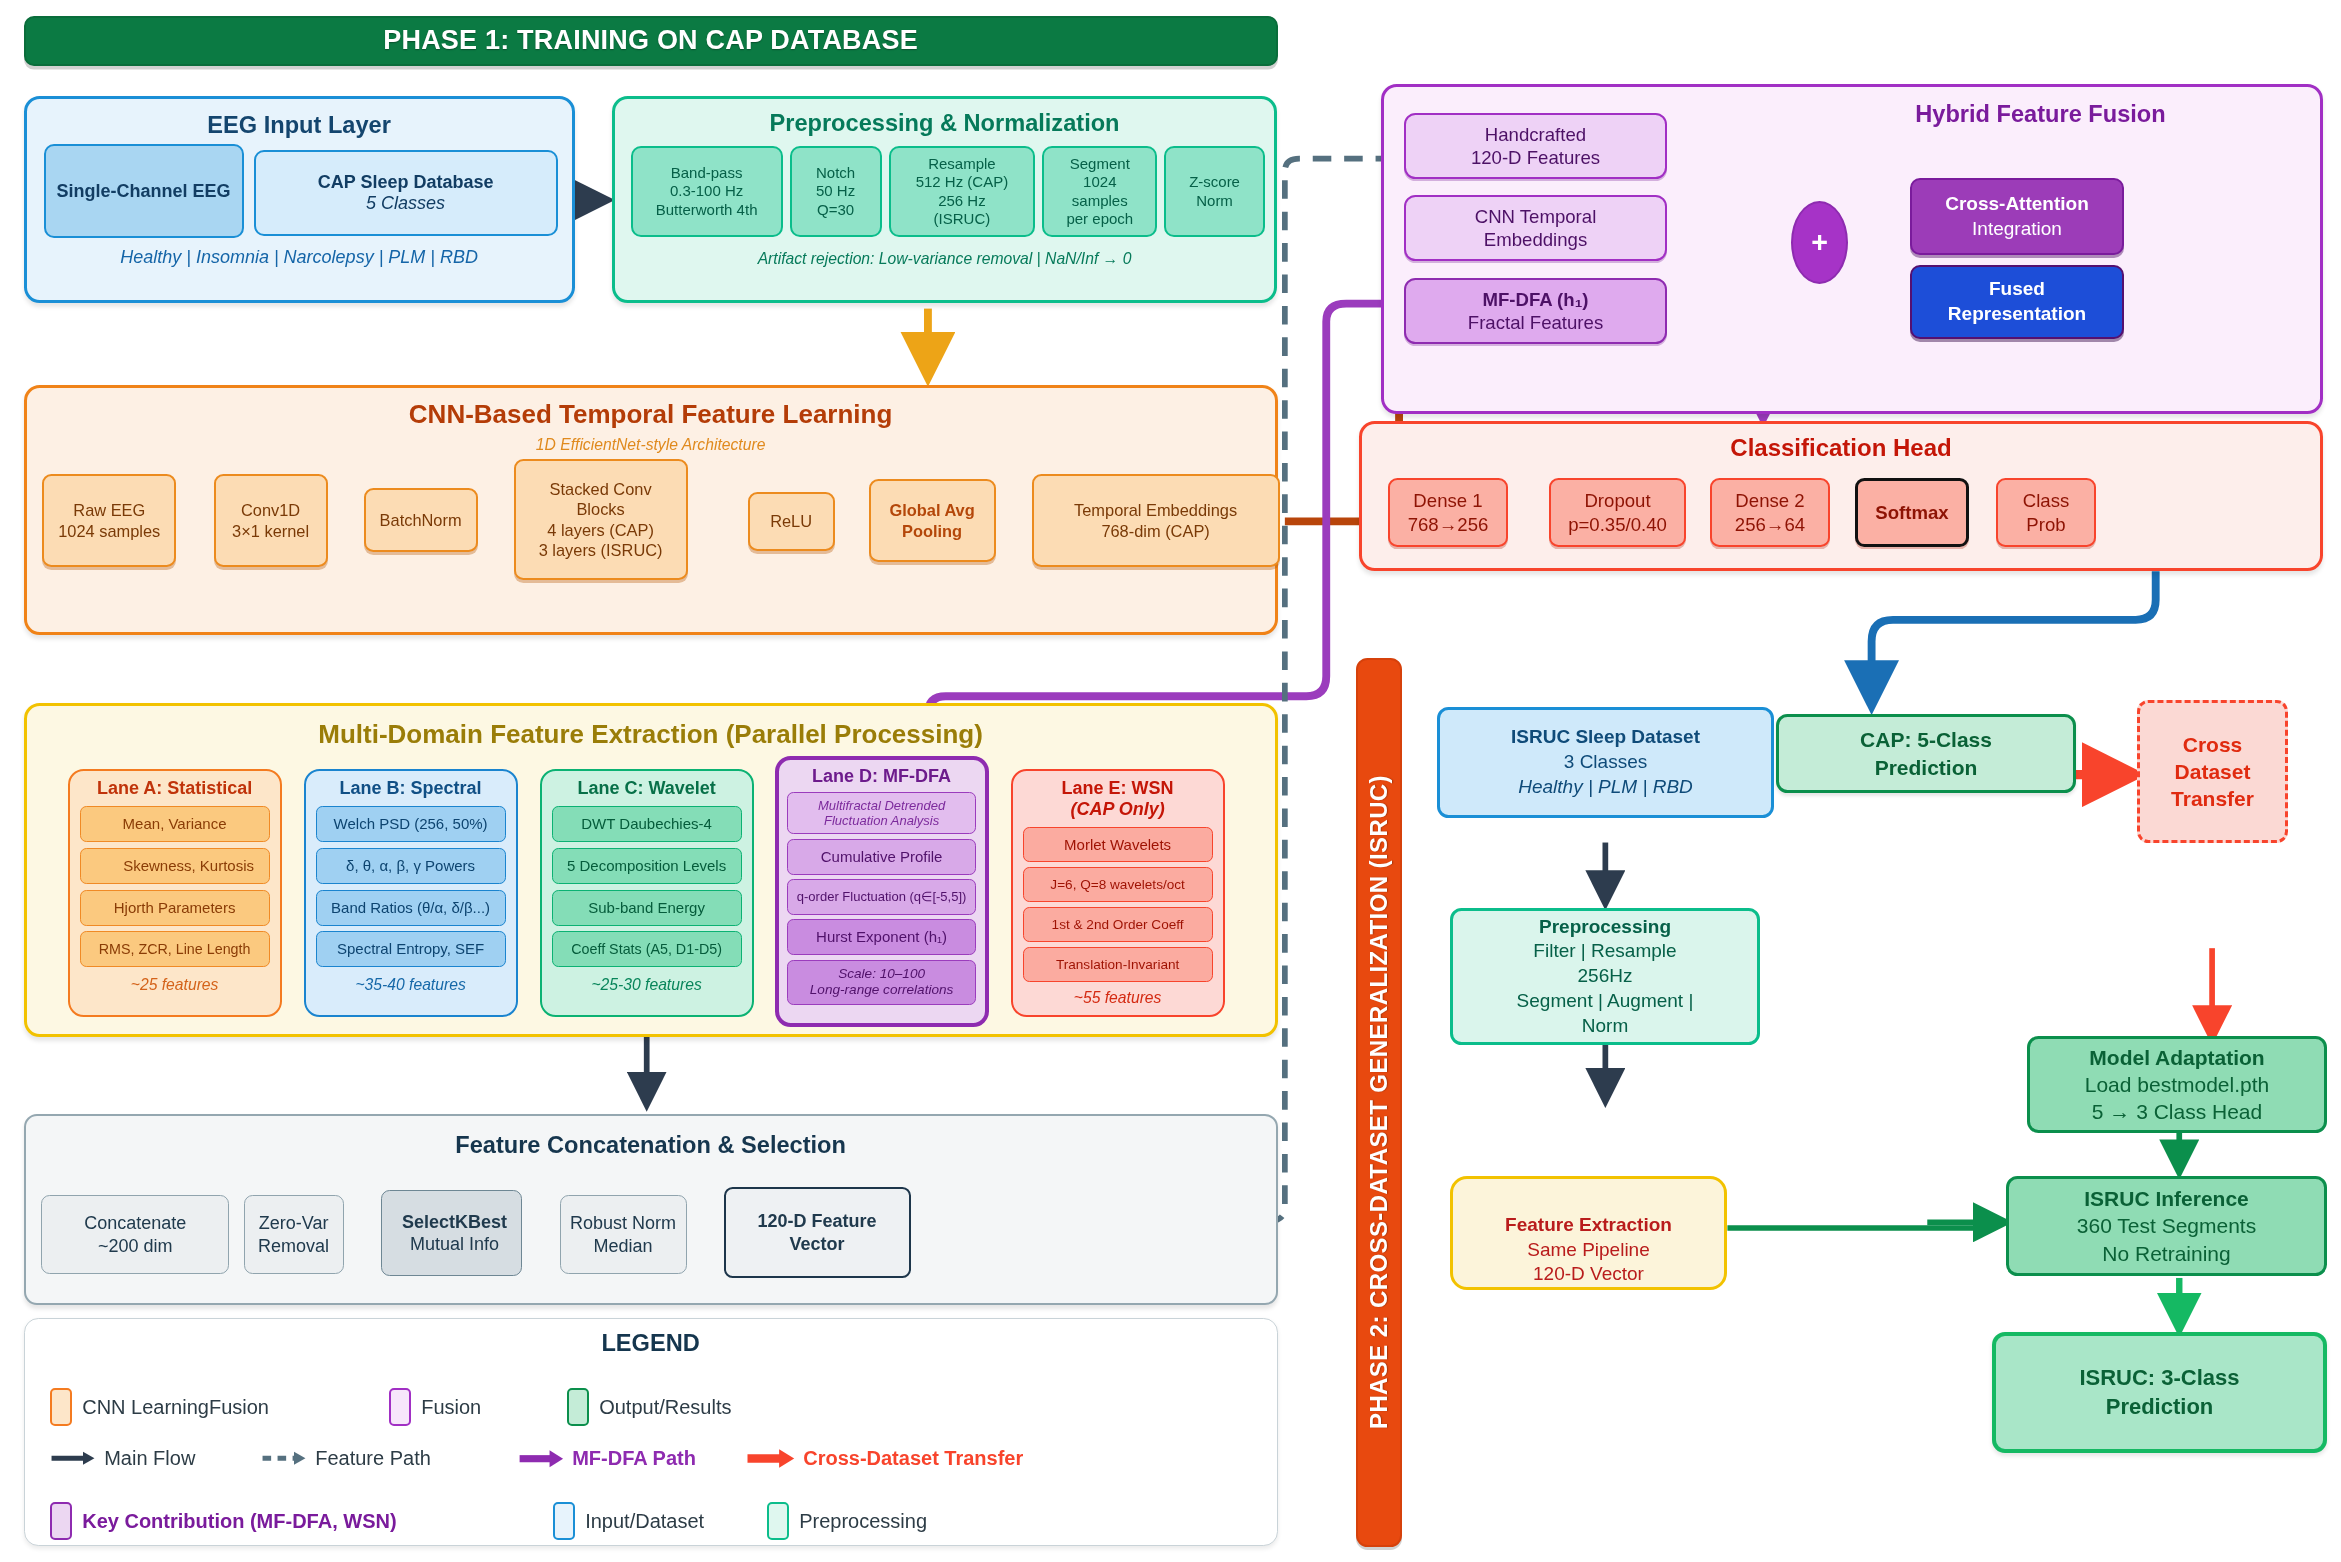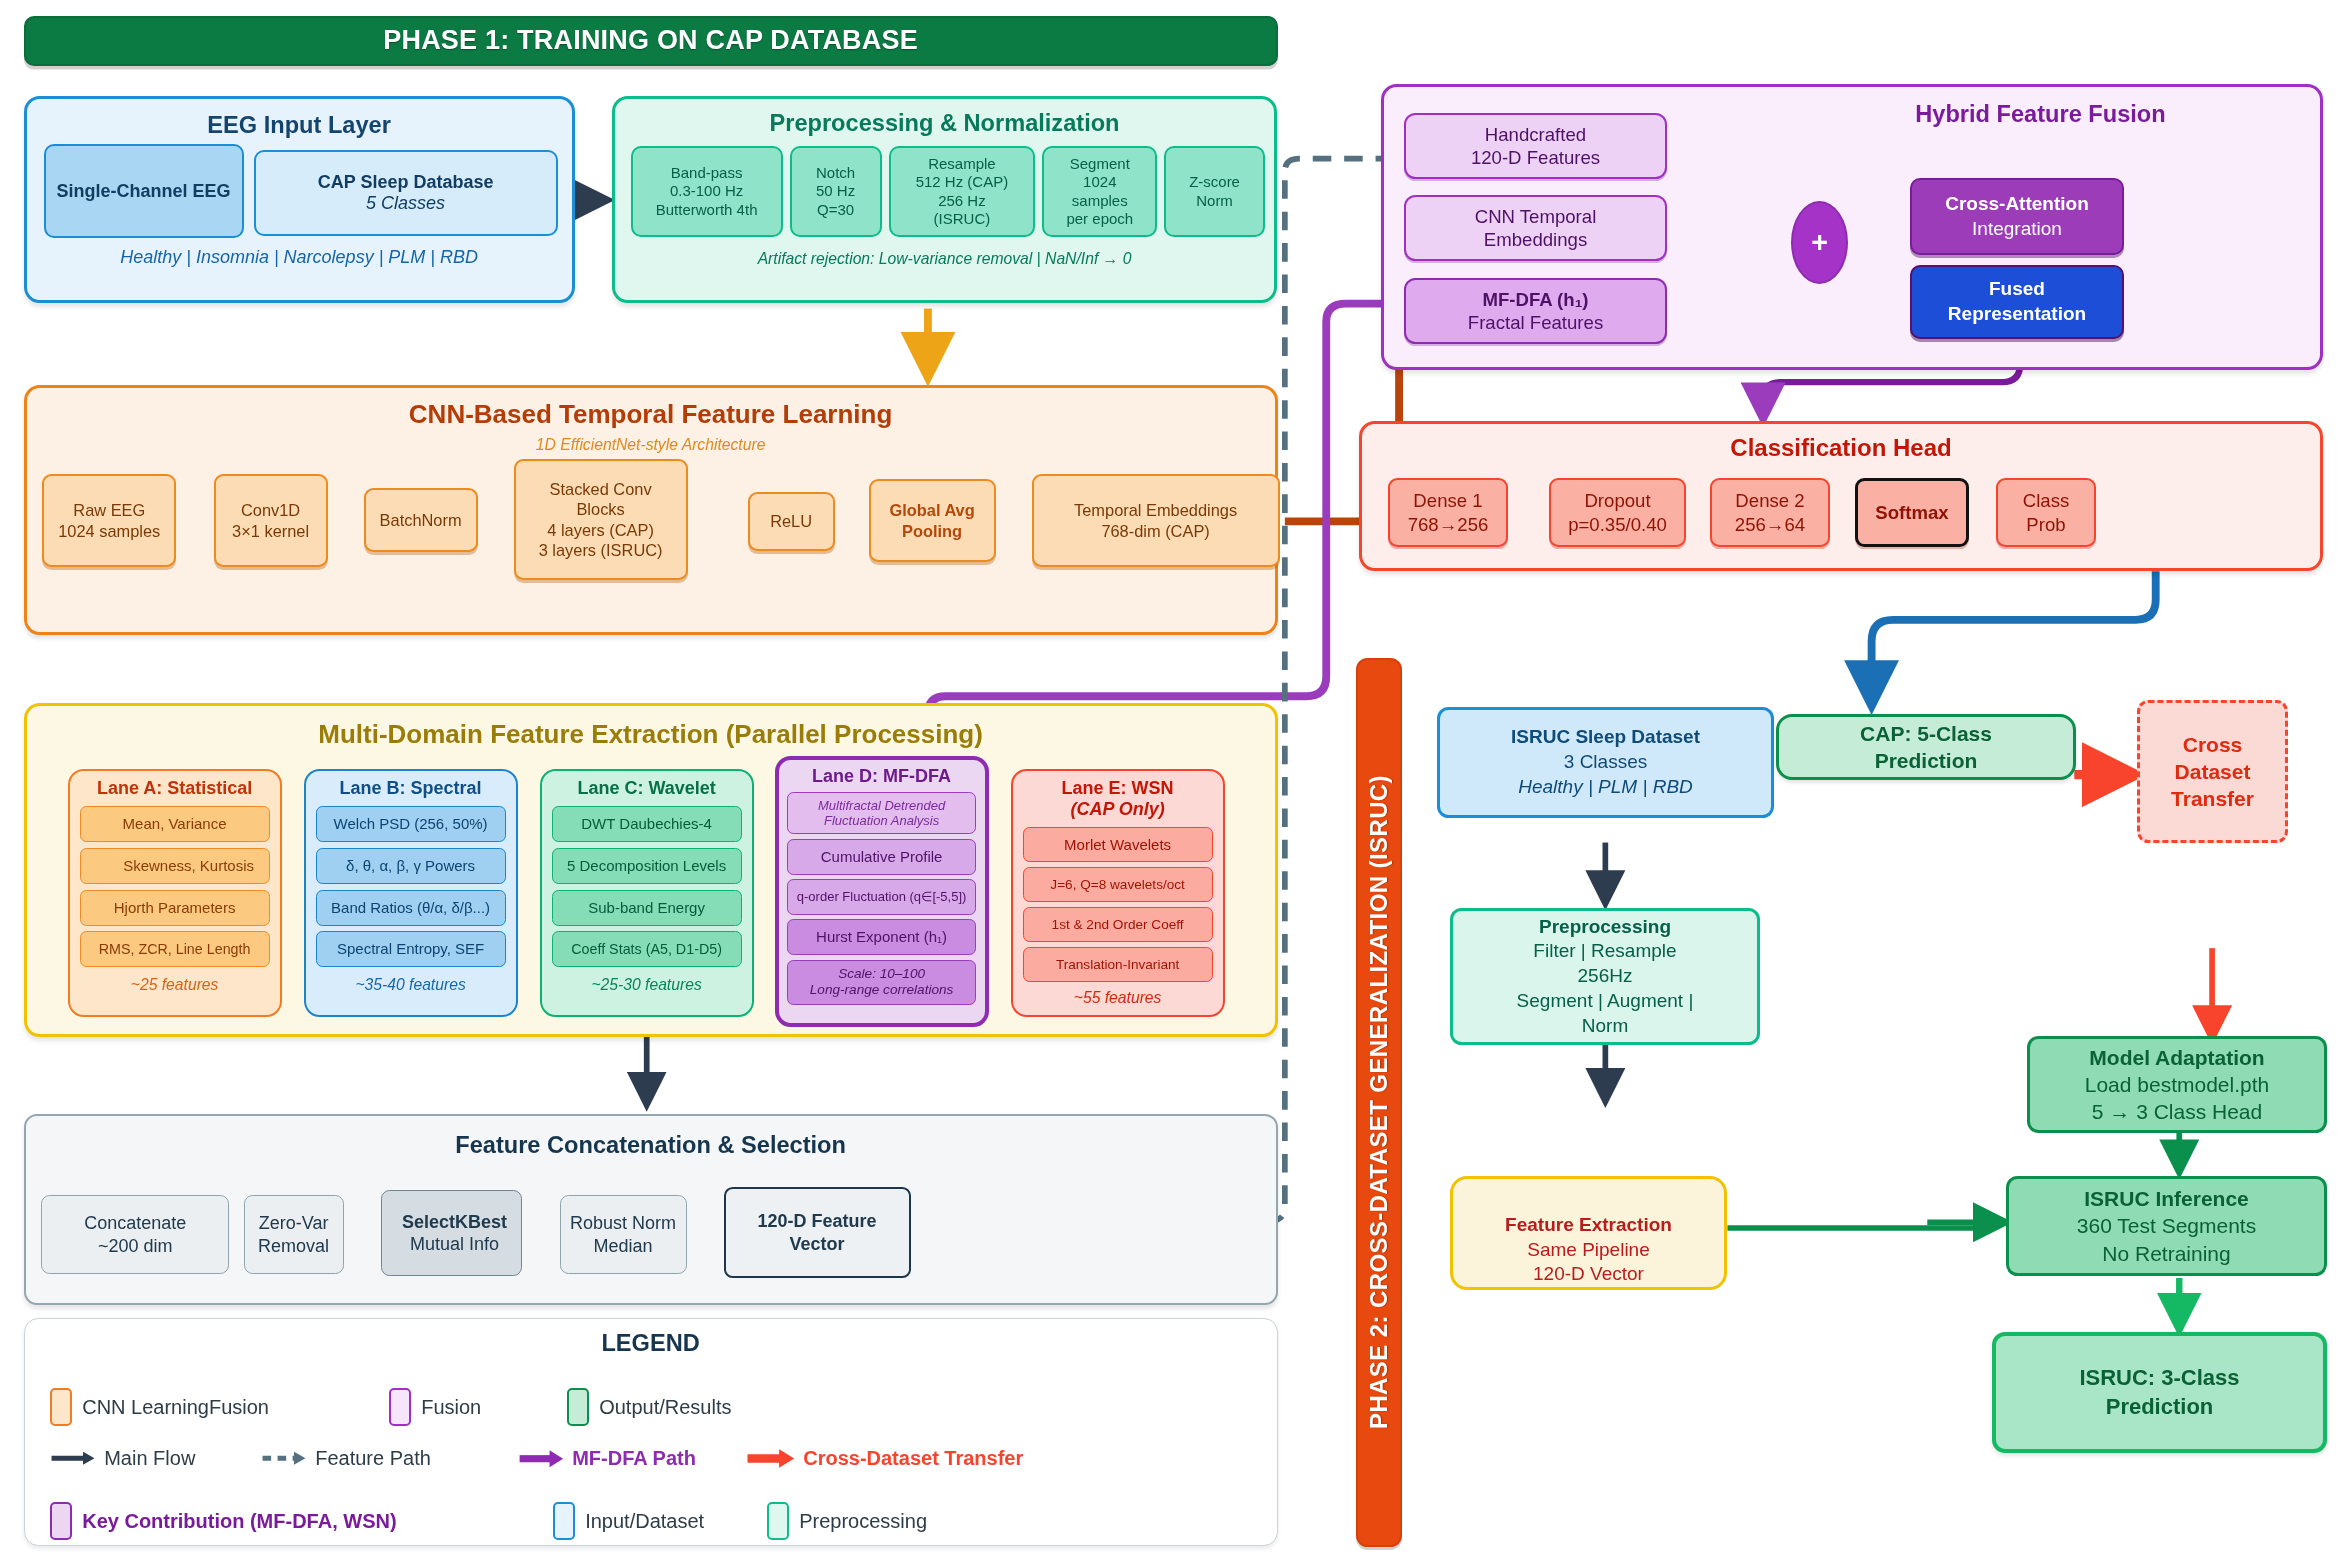--- a/index.html
+++ b/index.html
@@ -419,21 +419,21 @@
     <div class="lg-row" style="left:528px;top:183px;">
       <span class="sw" style="background:#e7f3fc;border:2.1px solid #1a8fd6;"></span>
       <span class="lg-txt">Input/Dataset</span>
     </div>
     <div class="lg-row" style="left:742px;top:183px;">
       <span class="sw" style="background:#dff7ef;border:2.1px solid #0bbd8b;"></span>
       <span class="lg-txt">Preprocessing</span>
     </div>
   </div>
 
-  <div class="abs panel p-fu" style="left:1381px;top:84px;width:942px;height:286px;">
+  <div class="abs panel p-fu" style="left:1381px;top:84px;width:942px;height:330px;">
     <div class="panel-title abs" style="left:428px;top:14.3px;width:457px;">Hybrid Feature Fusion</div>
 
     <div class="abs b-fu ctr col" style="left:20px;top:26px;width:263px;height:66px;">
       <div>Handcrafted</div>
       <div>120-D Features</div>
     </div>
     <div class="abs b-fu ctr col" style="left:20px;top:108px;width:263px;height:66px;">
       <div>CNN Temporal</div>
       <div>Embeddings</div>
     </div>
@@ -492,21 +492,21 @@
     <div>Segment | Augment |</div>
     <div>Norm</div>
   </div>
 
   <div class="abs n-fe ctr col" style="left:1450px;top:1176px;width:277px;height:114px;">
     <div class="ttl">Feature Extraction</div>
     <div>Same Pipeline</div>
     <div>120-D Vector</div>
   </div>
 
-  <div class="abs n-out ctr col" style="left:1776px;top:714px;width:300px;height:66px;border-radius:16px;">
+  <div class="abs n-out ctr col" style="left:1776px;top:714px;width:300px;height:79px;">
     <div class="ttl">CAP: 5-Class</div>
     <div class="ttl">Prediction</div>
   </div>
 
   <div class="abs n-xfer ctr col" style="left:2137px;top:700px;width:151px;height:143px;">
     <div>Cross</div>
     <div>Dataset</div>
     <div>Transfer</div>
   </div>
 

